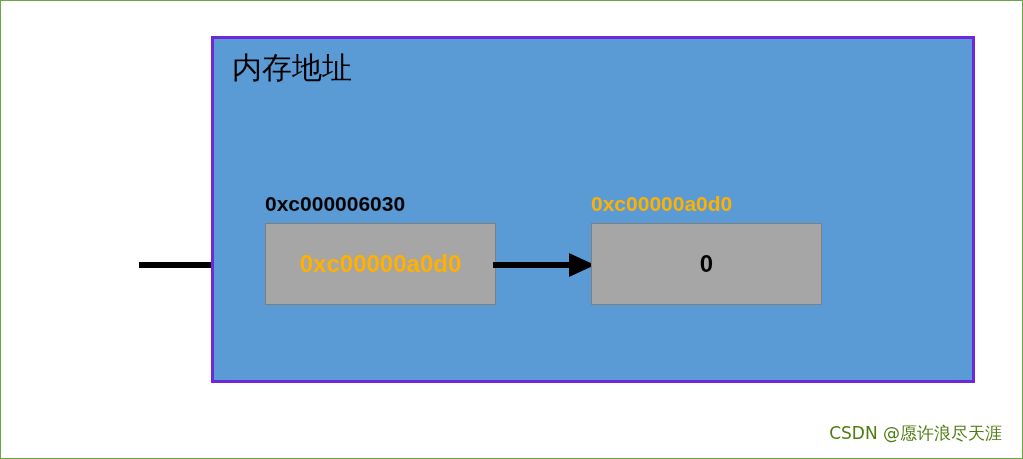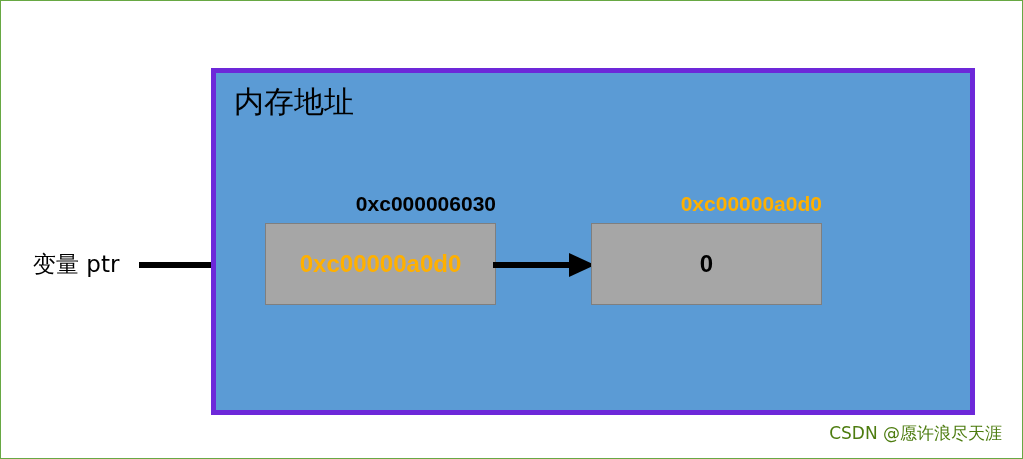--- a/index.html
+++ b/index.html
@@ -22,23 +22,22 @@
   }
 
   
   #memory-panel {
     position: absolute;
     left: 210px;
     top: 35px;
     width: 764px;
     height: 347px;
     background: #5b9bd5;
-    border: 5px solid #6d28d9;
+    border: 3px solid #6d28d9;
     box-sizing: border-box;
-    margin-top: 32px;
   }
 
   #panel-title {
     position: absolute;
     left: 18px;
     top: 10px;
     font-size: 30px;
     line-height: 1.25;
     color: #000000;
     white-space: nowrap;
@@ -75,21 +74,21 @@
   }
   .txt-orange { color: #ffb000; }
   .txt-black  { color: #000000; }
 
   
   .addr-label {
     position: absolute;
     font-size: 21px;
     font-weight: bold;
     white-space: nowrap;
-    text-align: right;
+    text-align: left;
   }
   #addr-ptr {
     left: 264px;
     top: 191px;
     width: 231px;
     color: #000000;
   }
   #addr-value {
     left: 590px;
     top: 191px;
@@ -134,21 +133,20 @@
     color: #4d7c0f;
     white-space: nowrap;
     font-family: "DejaVu Sans", "Liberation Sans", sans-serif;
   }
 </style>
 </head>
 <body>
 
 <div id="canvas">
 
-  <div id="var-label">变量 ptr</div>
 
   <svg id="arrow-var-to-ptr" class="arrow" viewBox="0 0 130 28" preserveAspectRatio="none">
     <line x1="0" y1="14" x2="108" y2="14" stroke="#000000" stroke-width="6"></line>
     <polygon points="104,2 130,14 104,26" fill="#000000"></polygon>
   </svg>
 
   <div id="memory-panel">
     <div id="panel-title">内存地址</div>
   </div>
 

